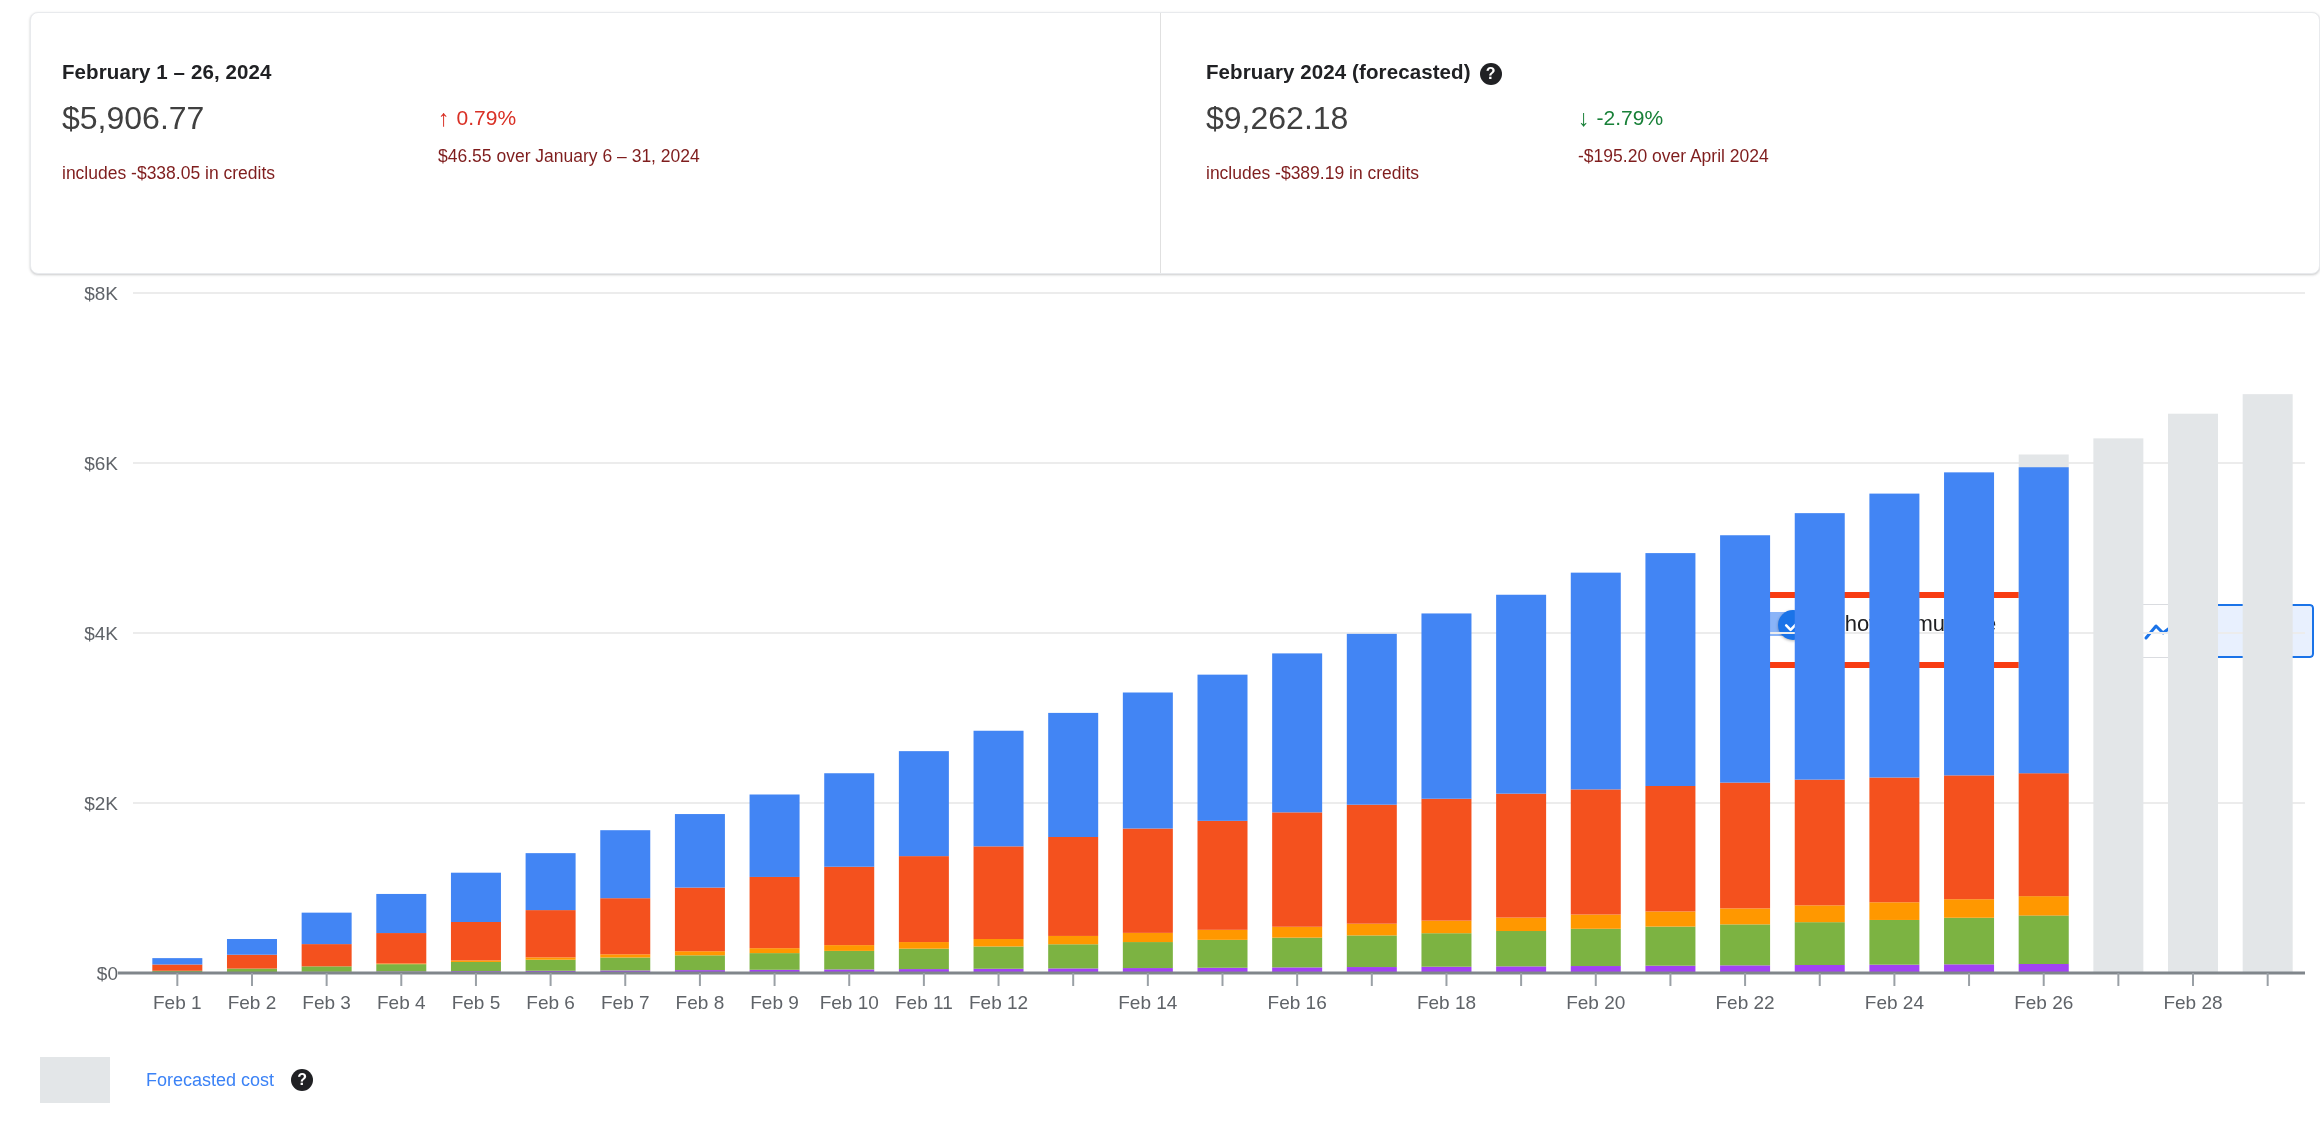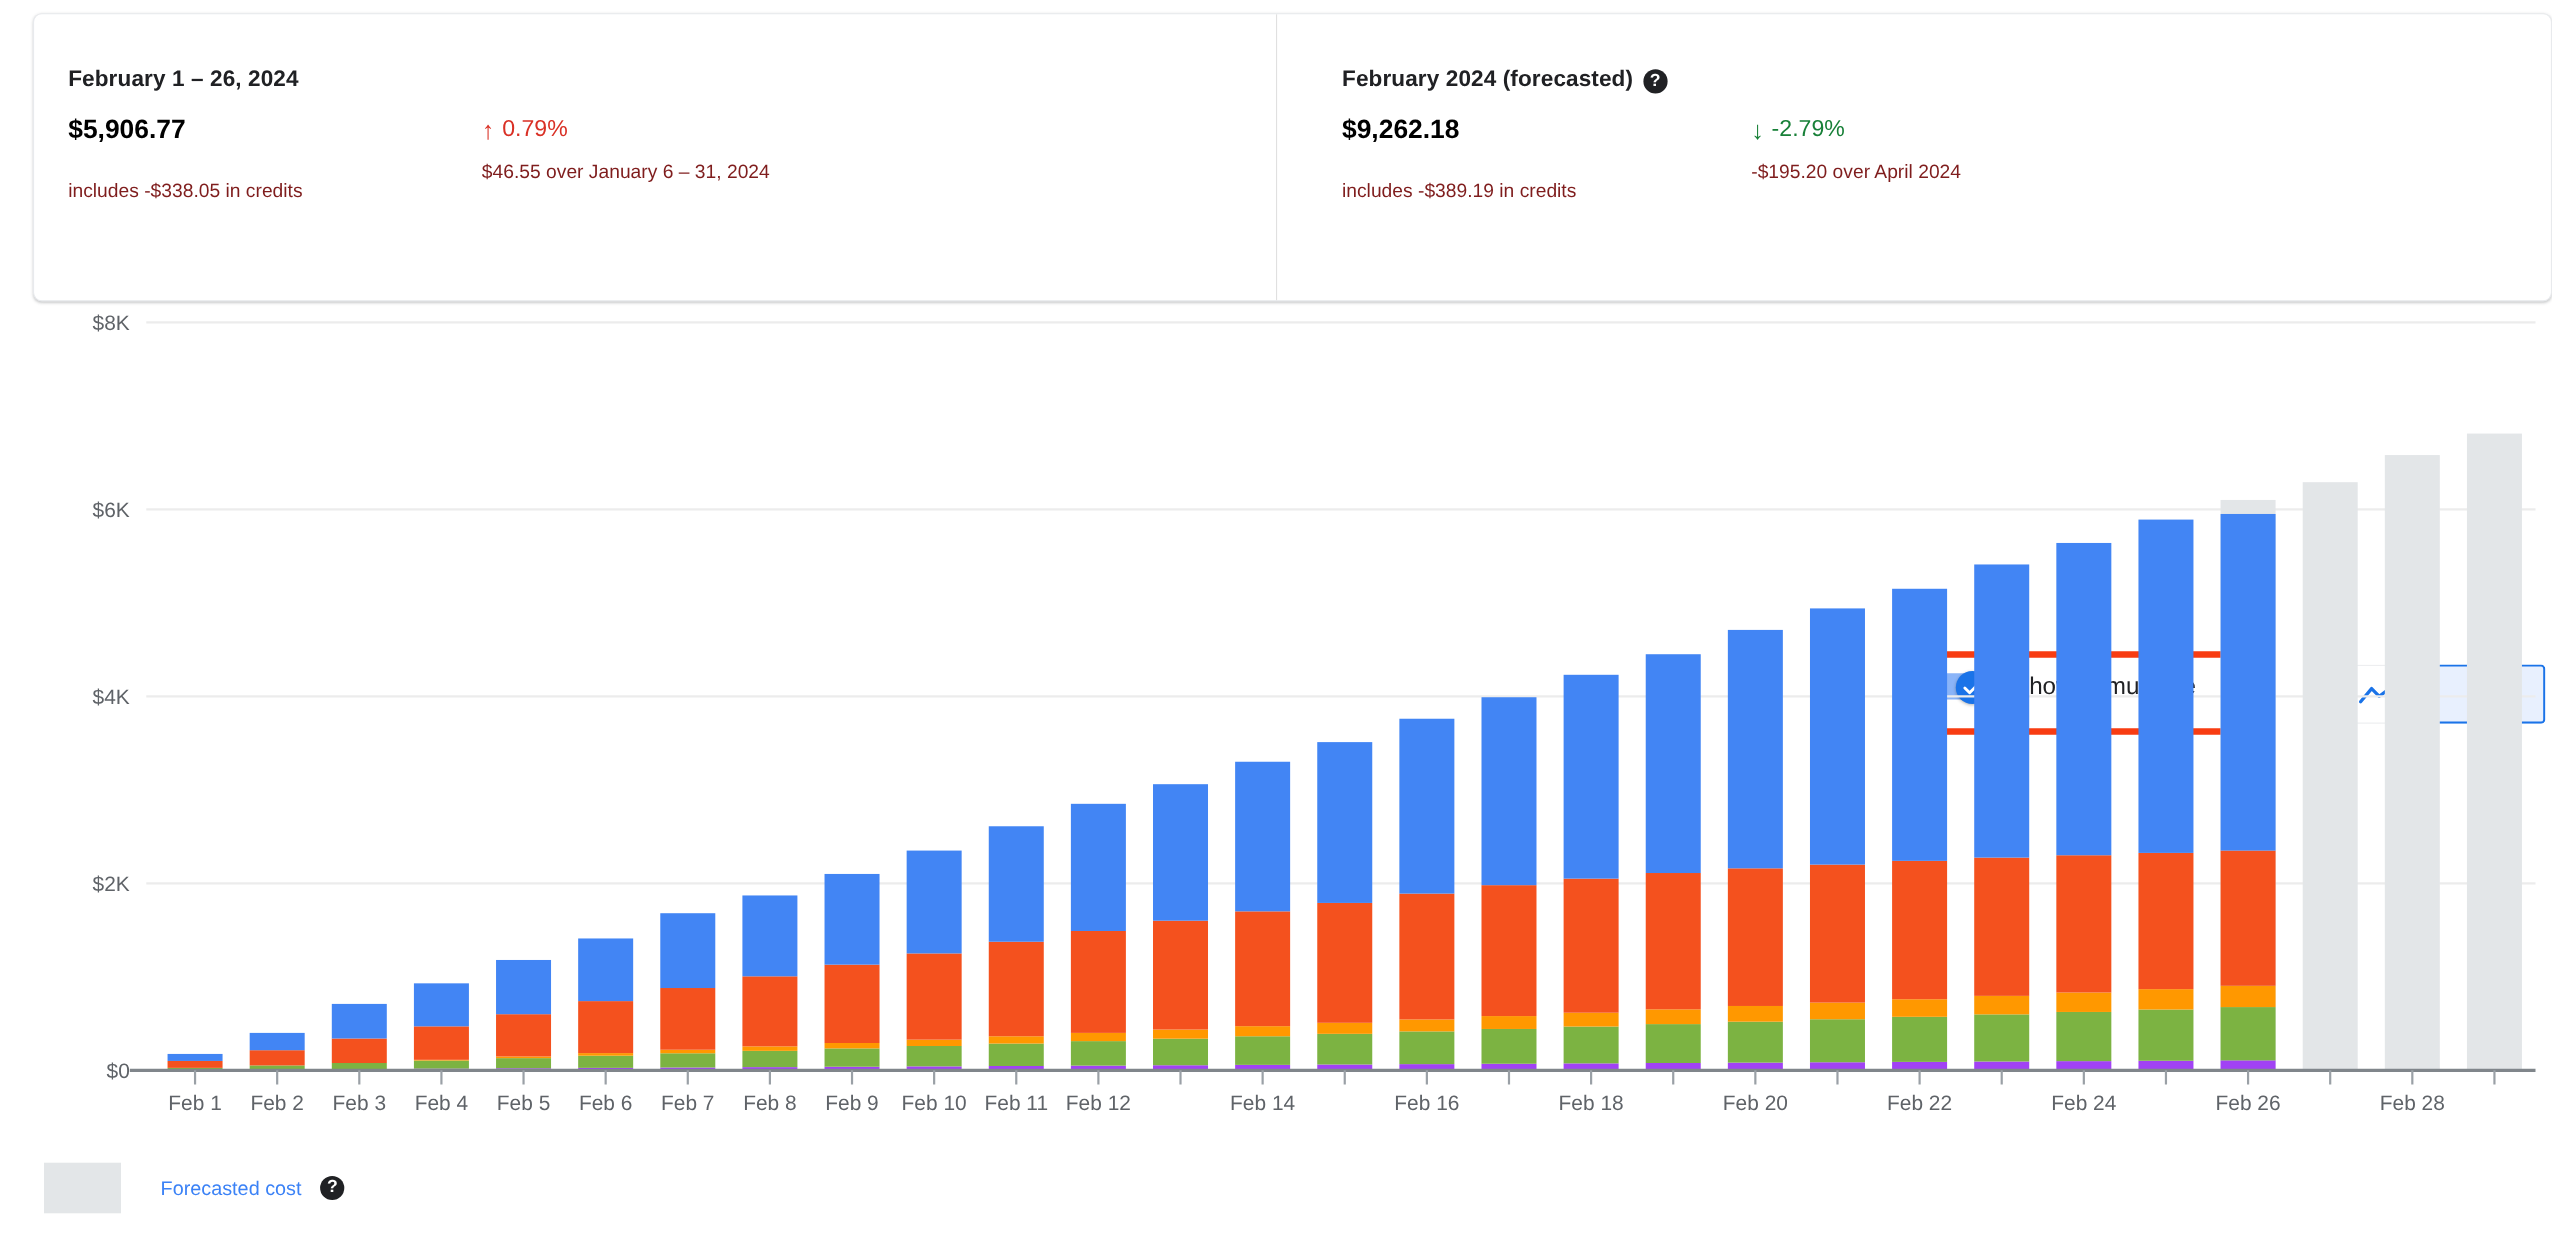--- a/index.html
+++ b/index.html
@@ -22,32 +22,32 @@
     border-radius:8px;
     box-shadow:0 1px 3px rgba(60,64,67,.16), 0 1px 2px rgba(60,64,67,.12);
     display:flex;
   }
   .summary-panel{
     position:relative;
     padding:46px 0 0 0;
     flex:0 0 auto;
   }
   #panel-actual{ width:1129px; padding-left:31px; }
-  #panel-forecast{ width:1160px; padding-left:59px; border-left:1px solid #e0e0e0; }
+  #panel-forecast{ width:1160px; padding-left:45px; border-left:1px solid #e0e0e0; }
 
   .panel-title{
     font-size:20.5px; font-weight:bold; letter-spacing:.1px;
     color:#202124; line-height:26px;
     display:flex; align-items:flex-end; gap:9px;
     margin:0 0 14px 0;
   }
   .panel-row{ display:flex; align-items:flex-start; }
   .panel-left{ flex:0 0 auto; }
   .panel-amount{
-    font-size:24px; font-weight:bold; color:#000000;
+    font-size:32px; font-weight:normal; color:#404040;
     line-height:38px; letter-spacing:0; margin:0;
   }
   .panel-sub{
     font-size:17.5px; color:#7f1d1d; line-height:24px;
     margin-top:24px; white-space:nowrap;
   }
   .delta-block{ flex:0 0 auto; }
   .delta-value{
     font-size:21px; line-height:38px; display:flex; align-items:center; gap:7px;
     white-space:nowrap;

